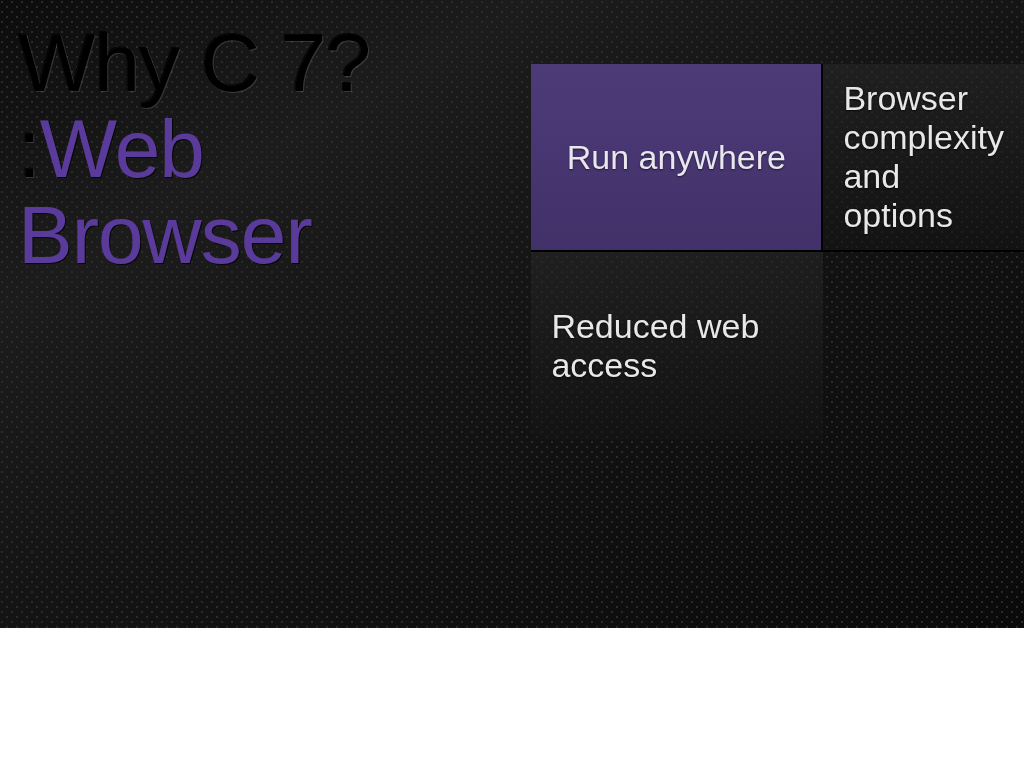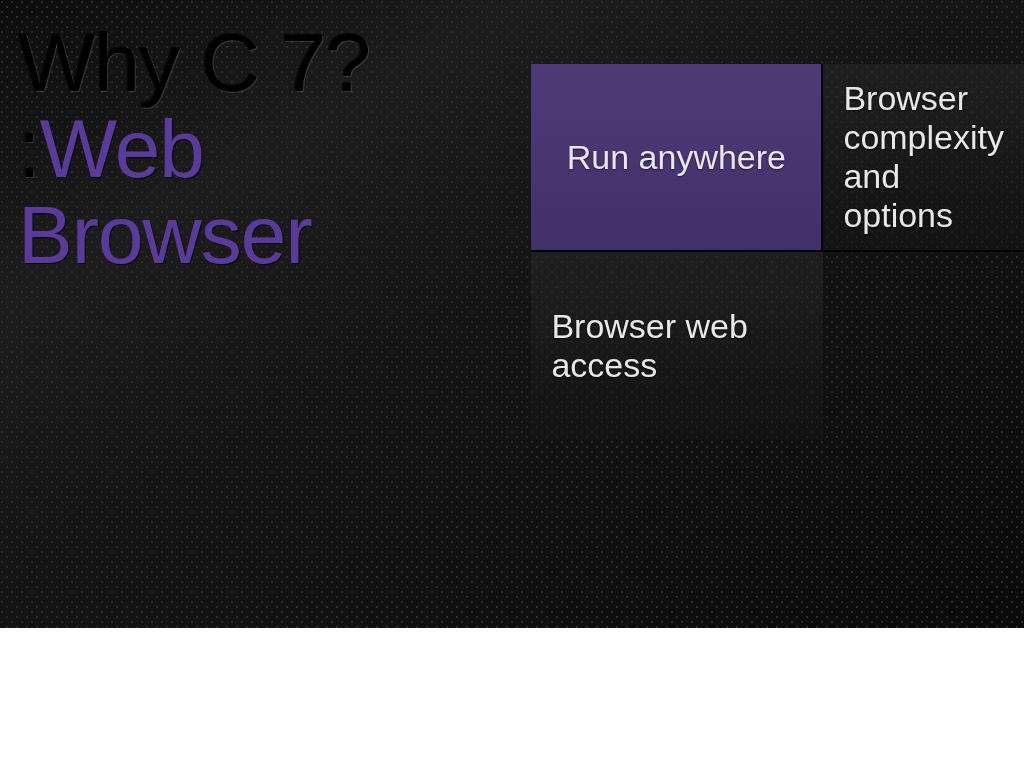--- a/index.html
+++ b/index.html
@@ -90,17 +90,17 @@
 
     <div class="cell label-cell">
       <span>Run anywhere</span>
     </div>
 
     <div class="cell desc-cell">
       <span>Browser complexity and options</span>
     </div>
 
     <div class="cell desc-cell no-bottom">
-      <span>Browser web access</span>
+      <span>Reduced web access</span>
     </div>
 
   </div>
 </div>
 
 </body></html>

